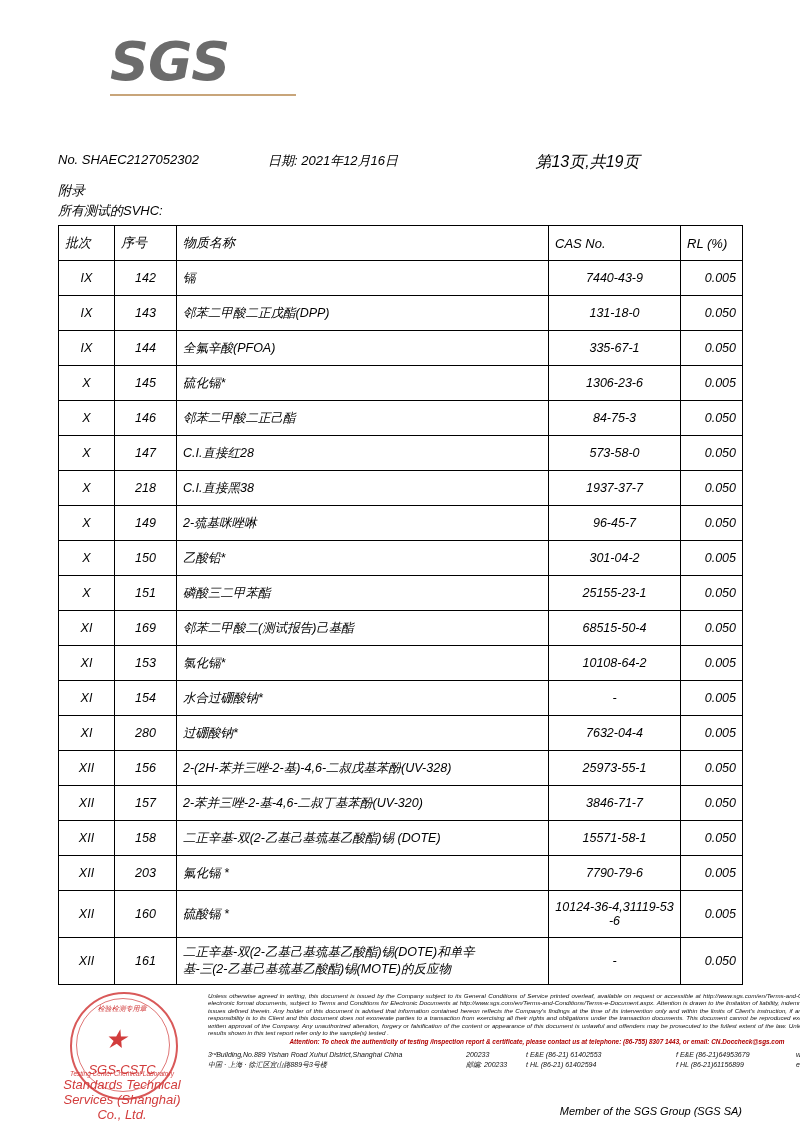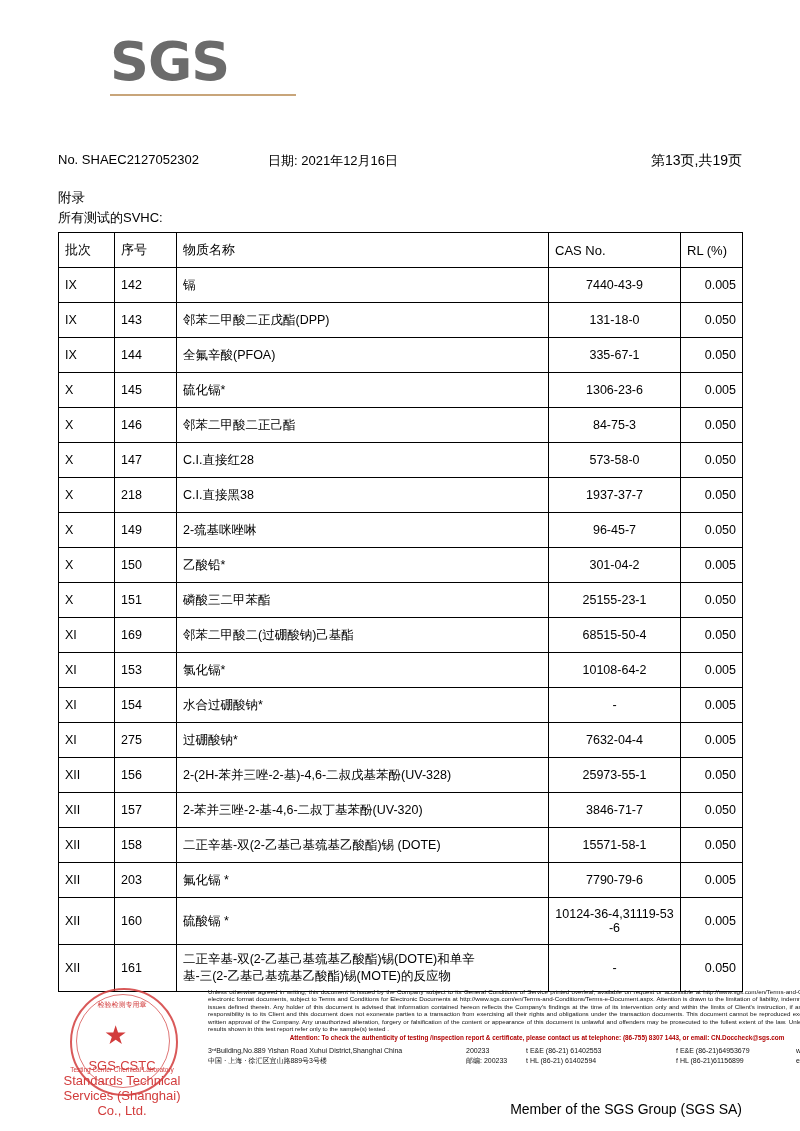--- a/index.html
+++ b/index.html
@@ -14,20 +14,21 @@
     color: #000;
     position: relative;
     overflow: hidden;
   }
   .page {
     position: relative;
     width: 800px;
     height: 1131px;
     box-sizing: border-box;
     padding: 0 58px;
+    font-style: italic;
   }
 
   
   .logo-block {
     position: relative;
     height: 100px;
     padding-top: 34px;
   }
   .sgs-logo {
     font-family: "DejaVu Sans", sans-serif;
@@ -67,27 +68,27 @@
     font-size: 13px;
   }
   .title-date {
     flex: 0 0 165px;
     padding-top: 2px;
     font-size: 13px;
   }
   .title-page {
     flex: 1;
     padding-top: 2px;
-    font-size: 14px;
-    text-align: right;
+    font-size: 16px;
+    text-align: center;
   }
 
   .appendix {
     font-size: 13.5px;
-    margin-top: 18px;
+    margin-top: 8px;
     line-height: 20px;
   }
   .appendix-sub {
     font-size: 13px;
     line-height: 19px;
   }
 
   
   table.svhc {
     border-collapse: collapse;
@@ -106,21 +107,21 @@
     font-weight: normal;
     text-align: left;
     font-size: 13px;
   }
   col.c-batch { width: 56px; }
   col.c-no { width: 62px; }
   col.c-name { width: 372px; }
   col.c-cas { width: 132px; }
   col.c-rl { width: 62px; }
 
-  td.batch, td.no { }
+  td.batch, td.no { text-align: center; }
   td.name { text-align: left; padding-left: 9px; }
   td.cas { text-align: center; }
   td.rl  { text-align: right; }
   tr.tall td { height: 46px; }
   td.name .l2 { display: block; }
   td.cas .l2 { display: block; }
 
   
   .footer {
     position: absolute;
@@ -201,21 +202,21 @@
   .addr-row {
     display: flex;
   }
   .addr-row .a1 { flex: 0 0 258px; }
   .addr-row .a2 { flex: 0 0 60px; }
   .addr-row .a3 { flex: 0 0 150px; }
   .addr-row .a4 { flex: 0 0 120px; }
   .addr-row .a5 { flex: 1; }
   .member {
     text-align: right;
-    font-size: 14px;
+    font-size: 11px;
     margin-top: 7px;
   }
 </style>
 </head>
 <body>
 
 <div class="page">
 
   <div class="logo-block">
     <div class="sgs-logo">SGS</div>
@@ -315,41 +316,41 @@
       <tr>
           <td class="batch">X</td>
           <td class="no">151</td>
           <td class="name">磷酸三二甲苯酯</td>
           <td class="cas">25155-23-1</td>
           <td class="rl">0.050</td>
         </tr>
       <tr>
           <td class="batch">XI</td>
           <td class="no">169</td>
-          <td class="name">邻苯二甲酸二(过硼酸钠)己基酯</td>
+          <td class="name">邻苯二甲酸二(测试报告)己基酯</td>
           <td class="cas">68515-50-4</td>
           <td class="rl">0.050</td>
         </tr>
       <tr>
           <td class="batch">XI</td>
           <td class="no">153</td>
           <td class="name">氯化镉*</td>
           <td class="cas">10108-64-2</td>
           <td class="rl">0.005</td>
         </tr>
       <tr>
           <td class="batch">XI</td>
           <td class="no">154</td>
           <td class="name">水合过硼酸钠*</td>
           <td class="cas">-</td>
           <td class="rl">0.005</td>
         </tr>
       <tr>
           <td class="batch">XI</td>
-          <td class="no">275</td>
+          <td class="no">280</td>
           <td class="name">过硼酸钠*</td>
           <td class="cas">7632-04-4</td>
           <td class="rl">0.005</td>
         </tr>
       <tr>
           <td class="batch">XII</td>
           <td class="no">156</td>
           <td class="name">2-(2H-苯并三唑-2-基)-4,6-二叔戊基苯酚(UV-328)</td>
           <td class="cas">25973-55-1</td>
           <td class="rl">0.050</td>

